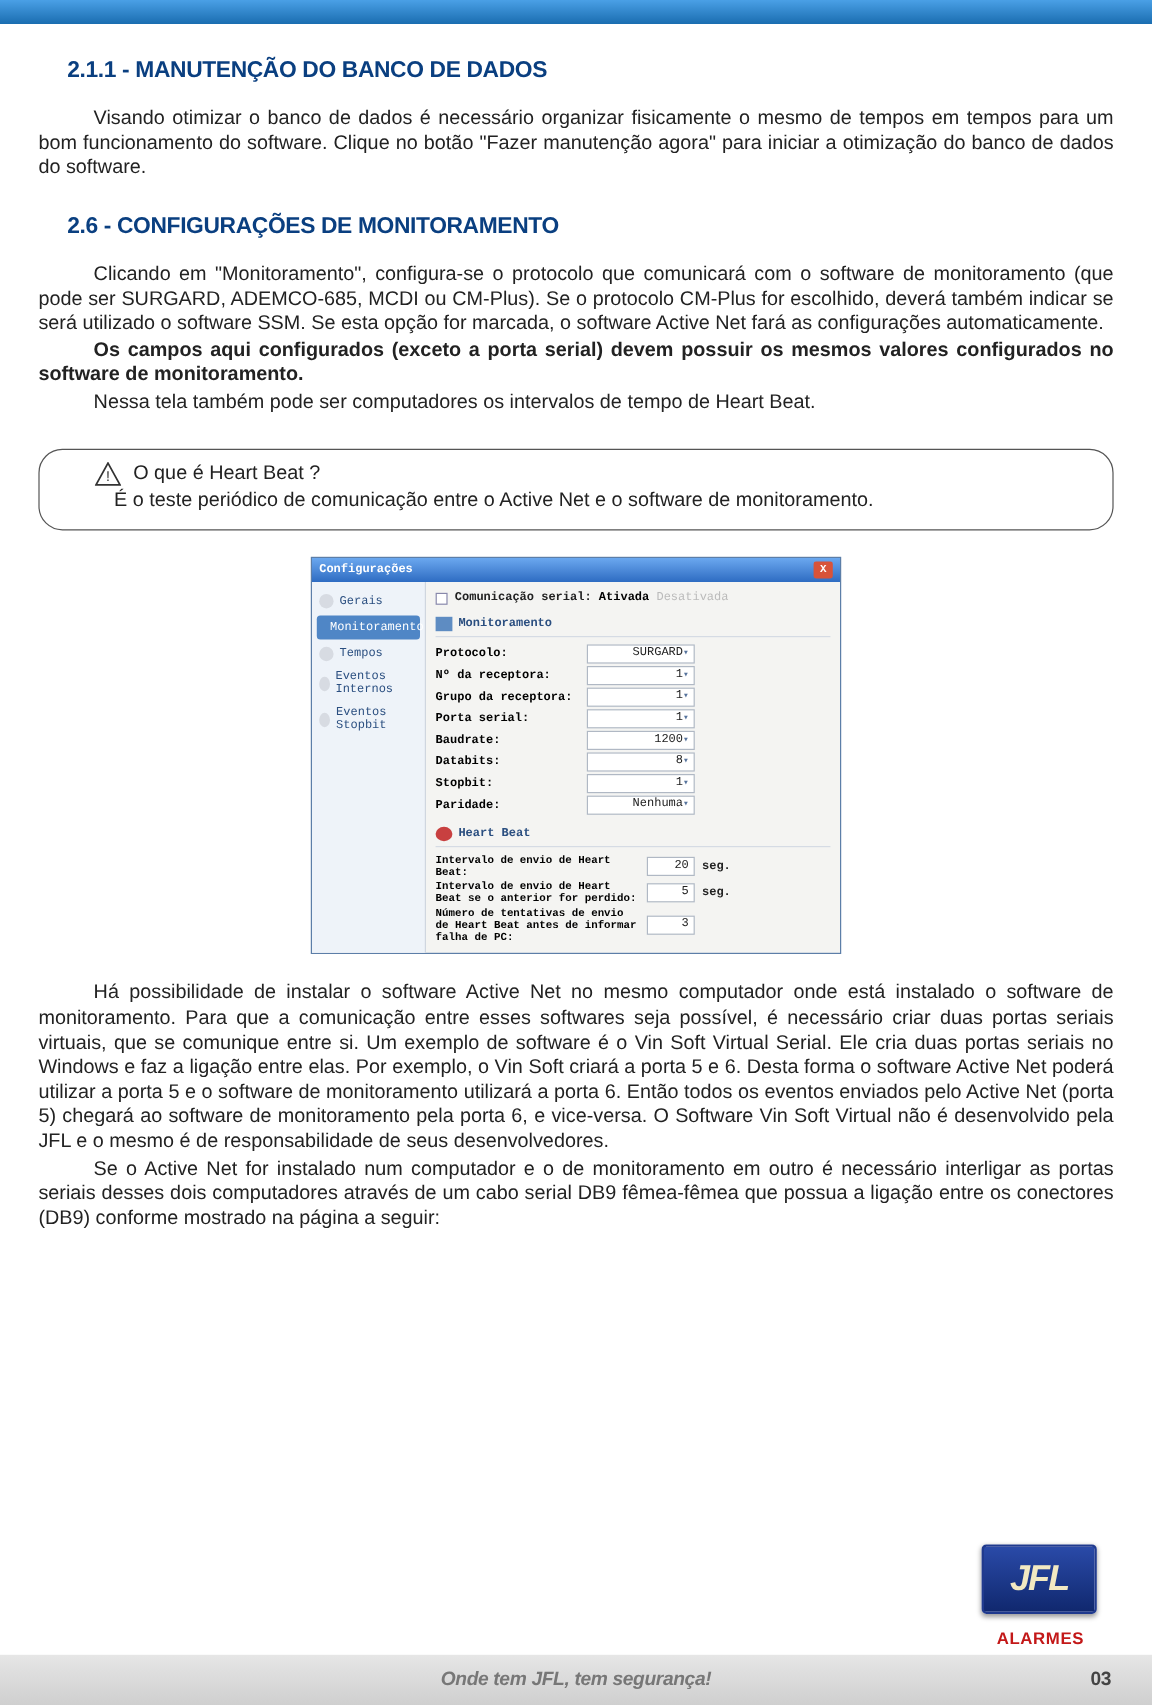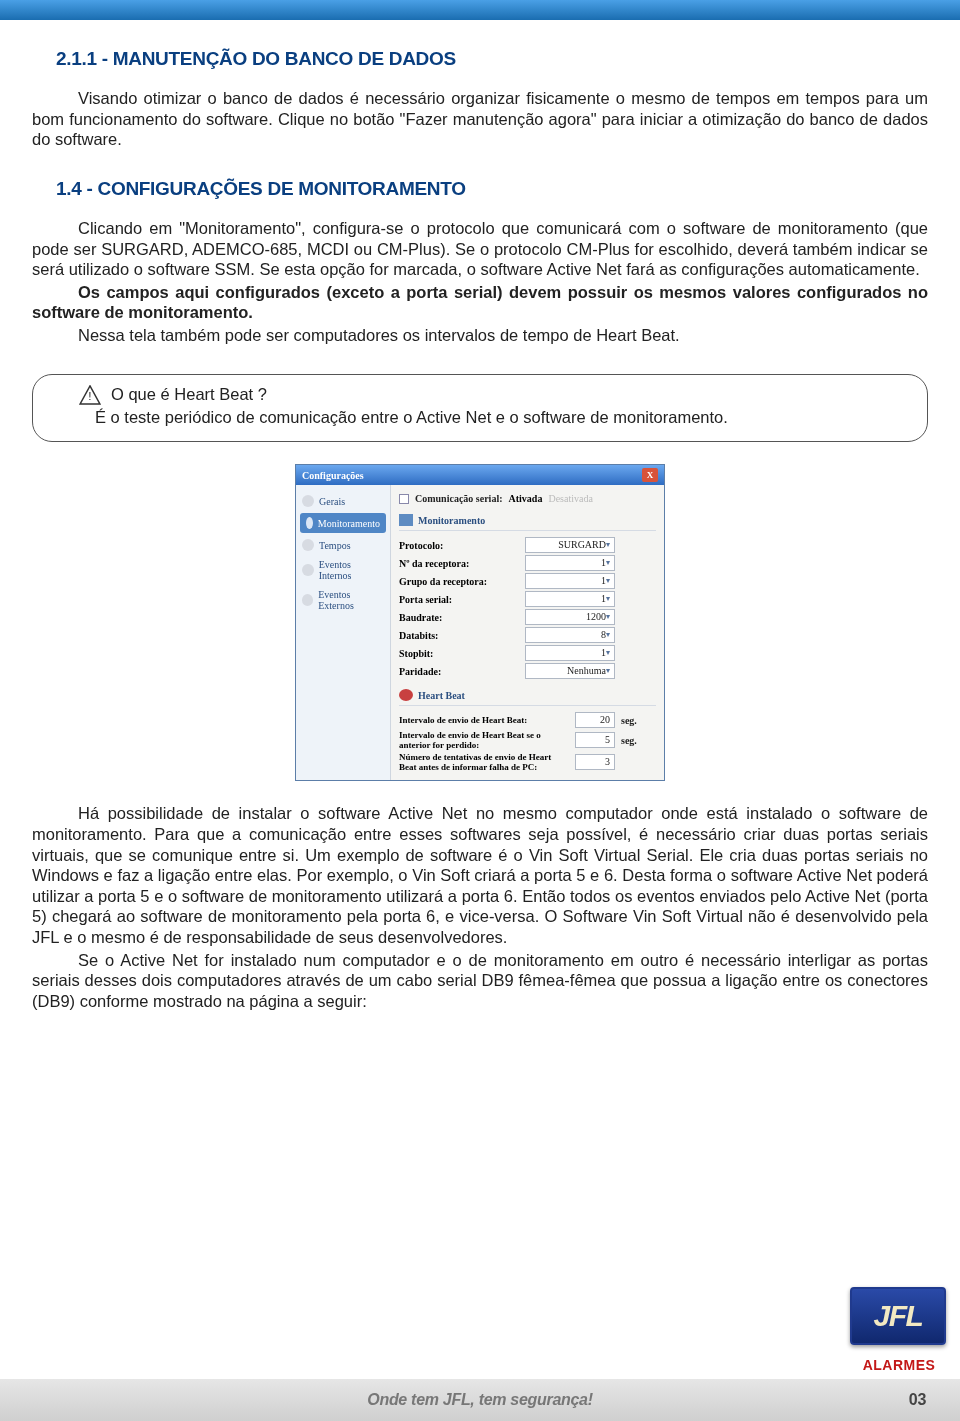--- a/index.html
+++ b/index.html
@@ -48,24 +48,24 @@
   }
   .warn-icon {
     width: 22px; height: 20px;
     display: inline-block;
   }
   .callout p { font-size: 16.5px; line-height: 1.25; text-align: justify; }
   .bold { font-weight: bold; }
 
   
   .mock-wrap {
-    width: 370px;
+    width: 442px;
     margin: 8px auto 22px auto;
     border: 1px solid #5c7ea8;
-    font-family: Liberation Serif, serif;
+    font-family: Liberation Mono, monospace;
     font-size: 10px;
     background: #f4f4f2;
   }
   .mock-title {
     background: linear-gradient(#6ba8ef,#2e6cc2);
     color: #fff;
     padding: 3px 6px;
     font-weight: bold;
     display: flex;
     justify-content: space-between;
@@ -112,21 +112,21 @@
     position:absolute; bottom:0; width:100%;
     height: 42px;
     background: linear-gradient(#e6e6e6,#cfcfcf);
     display:flex; align-items:center; justify-content:center;
     color:#777; font-weight:bold; font-style:italic; letter-spacing:-0.3px;
   }
   .footer .pgnum {
     position:absolute; right:34px; font-style:normal; font-weight:bold; color:#444;
   }
   .logo {
-    position:absolute; right:12px; bottom:48px; width:98px; text-align:center;
+    position:absolute; right:44px; bottom:48px; width:98px; text-align:center;
   }
   .logo .badge {
     width:96px; height:58px; border:2px solid #203a8e; border-radius:4px;
     background:linear-gradient(#2a4aa8,#10286e);
     display:flex; align-items:center; justify-content:center;
     color:#f2e9c2; font-weight:900; font-style:italic; font-size:30px;
     letter-spacing:-1.5px; box-shadow:0 2px 4px rgba(0,0,0,.4);
   }
   .logo .alarmes { color:#c31818; font-weight:900; font-size:14px; letter-spacing:0.5px; margin-top:12px;}
   .bodytext p { margin-bottom: 2px; }
@@ -136,21 +136,21 @@
 
 <div class="topbar"></div>
 
 <div class="content">
 
   <h2 class="section">2.1.1 - MANUTENÇÃO DO BANCO DE DADOS</h2>
   <div class="block bodytext">
     <p class="para indent">Visando otimizar o banco de dados é necessário organizar fisicamente o mesmo de tempos em tempos para um bom funcionamento do software. Clique no botão "Fazer manutenção agora" para iniciar a otimização do banco de dados do software.</p>
   </div>
 
-  <h2 class="section">1.4 - CONFIGURAÇÕES DE MONITORAMENTO</h2>
+  <h2 class="section">2.6 - CONFIGURAÇÕES DE MONITORAMENTO</h2>
   <div class="block bodytext">
     <p class="para indent">Clicando em "Monitoramento", configura-se o protocolo que comunicará com o software de monitoramento (que pode ser SURGARD, ADEMCO-685, MCDI ou CM-Plus). Se o protocolo CM-Plus for escolhido, deverá também indicar se será utilizado o software SSM. Se esta opção for marcada, o software Active Net fará as configurações automaticamente.</p>
     <p class="para indent bold">Os campos aqui configurados (exceto a porta serial) devem possuir os mesmos valores configurados no software de monitoramento.</p>
     <p class="para indent">Nessa tela também pode ser computadores os intervalos de tempo de Heart Beat.</p>
   </div>
 
   <div class="callout">
     <div class="headline">
       <span class="warn-icon">
         <svg viewBox="0 0 24 22" width="22" height="20">
@@ -181,21 +181,21 @@
         <div class="item">
             <span class="dot"></span>
             <span>Tempos</span>
           </div>
         <div class="item">
             <span class="dot"></span>
             <span>Eventos Internos</span>
           </div>
         <div class="item">
             <span class="dot"></span>
-            <span>Eventos Externos</span>
+            <span>Eventos Stopbit</span>
           </div>
       </div>
       <div class="mock-main">
         <div class="mock-row">
           <span style="width:10px;height:10px;border:1px solid #88a;background:#fff;display:inline-block"></span>
           <span class="bold">Comunicação serial:</span>
           <span class="bold" style="color:#000">Ativada</span>
           <span style="color:#bbb">Desativada</span>
         </div>
         <div class="mock-sec">

